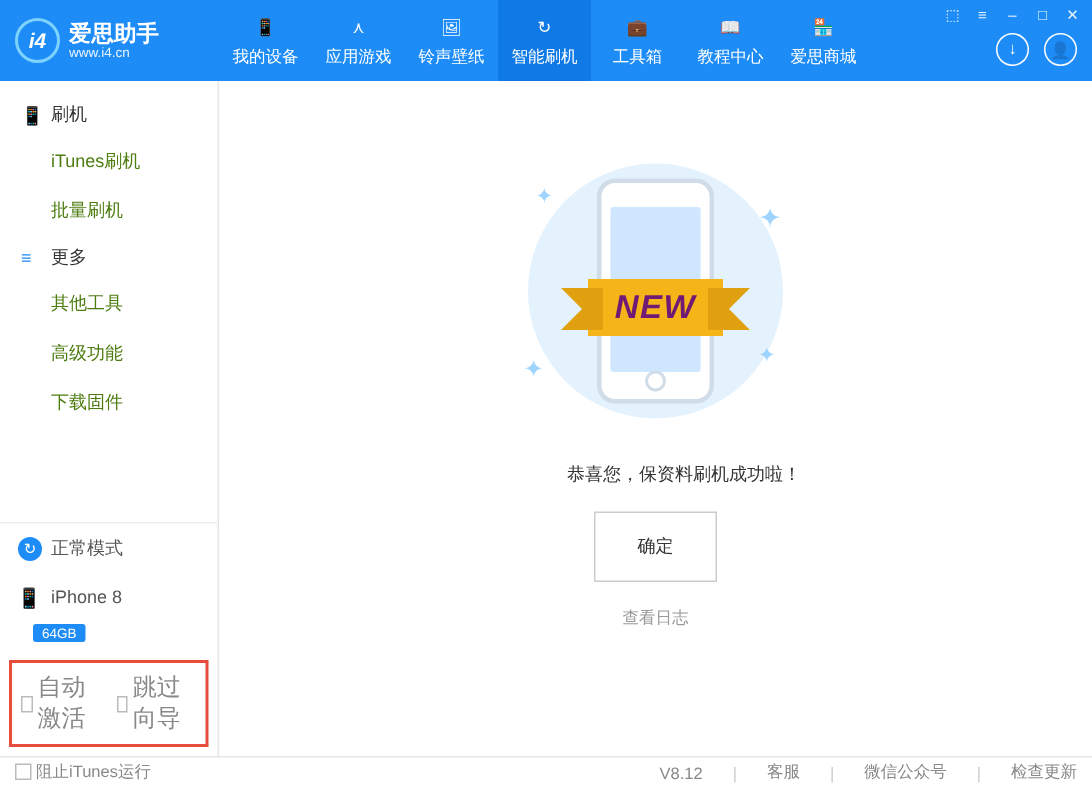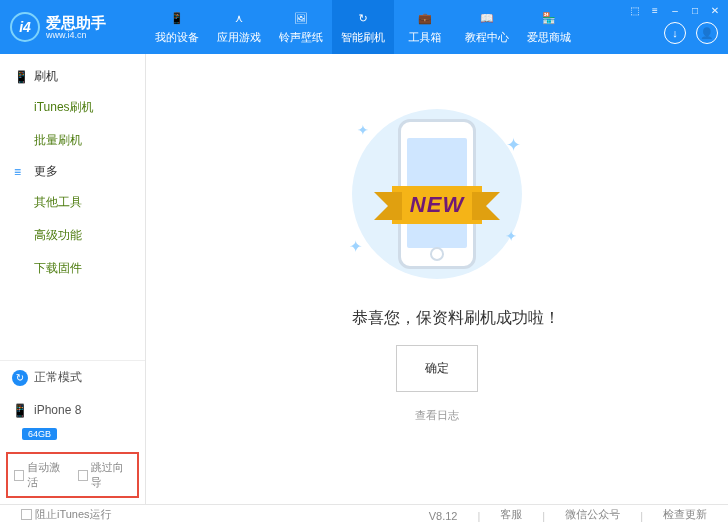--- a/index.html
+++ b/index.html
@@ -24,42 +24,42 @@
 .side-scroll { flex: 1; overflow: hidden; padding-top: 8px; }
 .side-group-hdr { display: flex; align-items: center; padding: 6px 14px; font-size: 12px; color: #333; }
 .side-group-icon { width: 14px; margin-right: 6px; color: #1e8cf7; font-size: 12px; }
 .side-item { padding: 8px 14px 8px 34px; cursor: pointer; color: #4d7c0f; }
 .side-item.active { color: #1e8cf7; }
 .side-bottom { border-top: 1px solid #eee; }
 .mode-row, .device-row { display: flex; align-items: center; padding: 8px 12px; gap: 6px; cursor: pointer; }
 .mode-icon { width: 16px; height: 16px; border-radius: 50%; background: #1e8cf7; color: #fff; font-size: 10px; display: flex; align-items: center; justify-content: center; }
 .dev-icon { width: 16px; height: 16px; color: #1e8cf7; font-size: 13px; display: flex; align-items: center; justify-content: center; }
 .storage-badge { display: inline-block; background: #1e8cf7; color: #fff; font-size: 9px; padding: 1px 6px; border-radius: 2px; margin-left: 22px; margin-bottom: 8px; }
-.activate-row { border: 2px solid #e74c3c; margin: 4px 6px 6px 6px; padding: 6px; display: flex; gap: 10px; font-size: 11px; color: #888; }
+.activate-row { border: 2px solid #e74c3c; margin: 4px 6px 6px 6px; padding: 6px; display: flex; gap: 10px; font-size: 16px; color: #888; }
 .chk { display: flex; align-items: center; gap: 3px; cursor: pointer; }
 .chk-box { width: 11px; height: 11px; border: 1px solid #bbb; }
 
 .main { flex: 1; display: flex; flex-direction: column; align-items: center; padding-top: 50px; }
 .illus { width: 220px; height: 180px; position: relative; display: flex; align-items: center; justify-content: center; }
 .circle-bg { width: 170px; height: 170px; background: #e3f2fd; border-radius: 50%; position: absolute; }
 .phone { width: 78px; height: 150px; background: #fff; border: 3px solid #d0dce8; border-radius: 12px; position: relative; z-index: 2; }
 .phone::before { content: ""; position: absolute; top: 16px; left: 6px; right: 6px; bottom: 18px; background: #cfe6ff; border-radius: 2px; }
 .phone::after { content: ""; position: absolute; bottom: 5px; left: 50%; transform: translateX(-50%); width: 10px; height: 10px; border: 2px solid #d0dce8; border-radius: 50%; }
 .ribbon { position: absolute; z-index: 3; background: #f5b417; color: #701a75; font-weight: bold; font-style: italic; font-size: 22px; padding: 6px 18px; letter-spacing: 1px; top: 82px; }
 .ribbon::before, .ribbon::after { content: ""; position: absolute; top: 6px; border: 14px solid #e0a010; }
 .ribbon::before { left: -18px; border-left-color: transparent; }
 .ribbon::after { right: -18px; border-right-color: transparent; }
 .sparkle { position: absolute; color: #9fd4ff; font-size: 14px; z-index: 1; }
 .sp1 { top: 18px; left: 30px; } .sp2 { top: 30px; right: 26px; font-size: 18px; }
 .sp3 { bottom: 28px; left: 22px; font-size: 16px; } .sp4 { bottom: 40px; right: 30px; }
-.success-text { margin-top: 24px; font-size: 16px; color: #333; margin-left: 38px; }
+.success-text { margin-top: 24px; font-size: 12px; color: #333; margin-left: 38px; }
 .ok-btn { margin-top: 16px; border: 1px solid #ccc; background: #fff; padding: 14px 28px; font-size: 12px; cursor: pointer; color: #333; }
 .log-link { margin-top: 16px; font-size: 11px; color: #999; cursor: pointer; }
 
-.footer { height: 20px; border-top: 1px solid #e5e5e5; display: flex; align-items: center; font-size: 11px; color: #888; padding: 0 21px; justify-content: space-between; }
+.footer { height: 20px; border-top: 1px solid #e5e5e5; display: flex; align-items: center; font-size: 11px; color: #888; padding: 0 10px; justify-content: space-between; }
 .footer-left { display: flex; align-items: center; gap: 4px; }
 .footer-right { display: flex; align-items: flex-end; gap: 20px; }
 .footer-right span { cursor: pointer; }
 .fsep { color: #ccc; }
 </style>
 </head>
 <body>
 
 <div class="header">
   <div class="logo-area">

